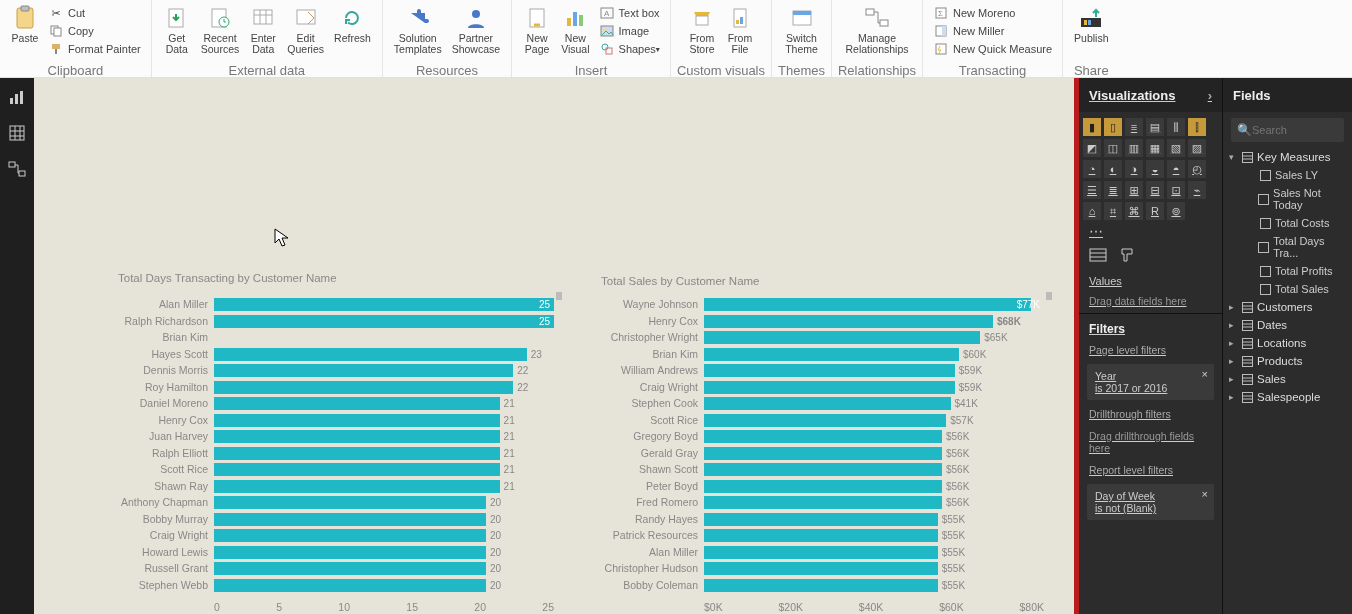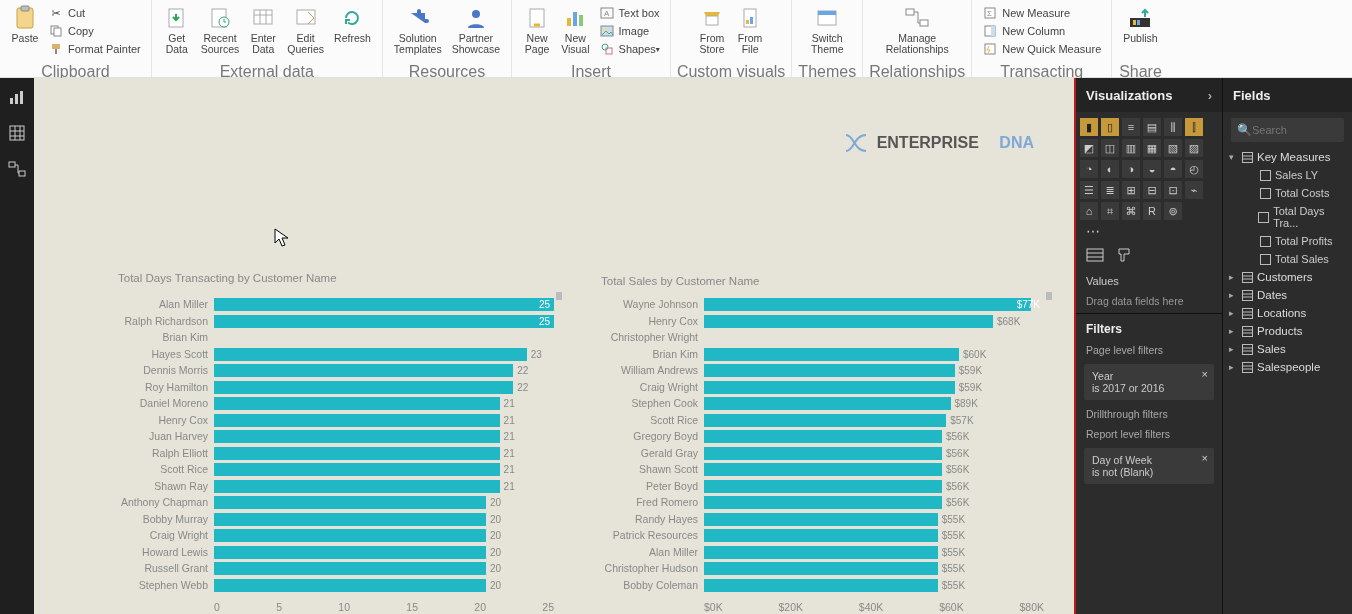--- a/index.html
+++ b/index.html
@@ -1,21 +1,21 @@
 <!DOCTYPE html>
 <html><head>
 <meta charset="utf-8">
 <style>
   * { box-sizing: border-box; margin: 0; padding: 0; }
   html, body { width: 1352px; height: 614px; font-family: "Segoe UI", Arial, sans-serif; overflow: hidden; background: #fff; }
   
   .ribbon { width: 100%; height: 78px; background: #fbfbfb; border-bottom: 1px solid #e0e0e0; display: flex; }
   .group { display: flex; flex-direction: column; align-items: center; border-right: 1px solid #e5e5e5; padding: 2px 6px 0; }
   .group-items { display: flex; align-items: flex-start; height: 62px; }
-  .group-label { font-size: 16px; color: #777; height: 14px; }
+  .group-label { font-size: 13px; color: #777; height: 14px; }
   .vbtn { display: flex; flex-direction: column; align-items: center; justify-content: flex-start; padding: 2px 5px; font-size: 10.5px; color: #444; cursor: default; }
   .vbtn .ic { width: 28px; height: 28px; display: flex; align-items: center; justify-content: center; }
   .vbtn .lbl { text-align: center; line-height: 11px; margin-top: 1px; }
   .hbtn { display: flex; align-items: center; font-size: 11px; color: #444; padding: 1px 4px; height: 18px; }
   .hbtn .ic { width: 16px; height: 16px; margin-right: 4px; display:flex; align-items:center; justify-content:center;}
   .hstack { display: flex; flex-direction: column; justify-content: flex-start; padding-top: 2px; }
   svg { display: block; }
   
   .workspace { display: flex; height: calc(100% - 78px); }
   .leftbar { width: 34px; background: #1f1f1f; display: flex; flex-direction: column; align-items: center; padding-top: 8px; gap: 14px; }
@@ -34,21 +34,21 @@
   .bar-cat { width: 110px; text-align:right; font-size:10.5px; color:#888; padding-right:6px; }
   .bar-track { flex:1; position:relative; height:13px; }
   .bar-fill { position:absolute; left:0; top:0; bottom:0; background:#1fb8c4; }
   .bar-val { position:absolute; top:0; font-size:10px; line-height:13px; }
   .bar-val.in { right:4px; color:#fff; }
   .bar-val.out { color:#888; }
   .xaxis { display:flex; margin-left:110px; margin-top:6px; font-size:10.5px; color:#888; justify-content:space-between; }
   .scroll-ind { position:absolute; right:-8px; top:-6px; width:6px; height:8px; background:#bbb; }
   
   .pane { background:#2c2c2c; color:#ccc; }
-  #vis-pane { width:148px; border-left:2px solid #b91c1c;}
+  #vis-pane { width:148px; border-left:5px solid #b91c1c;text-decoration:underline;}
   #fields-pane { width:130px; border-left:1px solid #111;}
   .pane-header { height:34px; display:flex; align-items:center; justify-content:space-between; padding:0 10px; font-size:13px; font-weight:600; color:#eee; background:#232323;}
   .vis-grid { display:flex; flex-wrap:wrap; padding:6px 4px 2px; gap:3px 3px; }
   .vis-icon { width:18px; height:18px; background:#3a3a3a; display:flex; align-items:center; justify-content:center;}
   .vis-icon.y { background:#c69a3a; }
   .sub-hdr { font-size:11px; color:#ccc; padding:6px 10px 2px; }
   .drop-zone { font-size:10.5px; color:#999; padding:6px 10px; }
   .filters-hdr { font-size:12px; font-weight:600; color:#eee; padding:8px 10px 4px; border-top:1px solid #111;}
   .filter-card { margin:4px 8px; background:#3a3a3a; padding:6px 8px; font-size:10.5px; position:relative; border-radius:2px;}
   .filter-card .x { position:absolute; right:6px; top:4px; color:#ccc; font-size:11px;}
@@ -297,30 +297,30 @@
   <div class="group">
     <div class="group-items">
       <div class="hstack">
         <div class="hbtn">
             <span class="ic">
               <svg width="12" height="12">
                 <rect x="1" y="1" width="10" height="10" fill="#fff" stroke="#888"></rect>
                 <text x="3" y="9" font-size="8" fill="#888">Σ</text>
               </svg>
             </span>
-            <span>New Measure</span>
+            <span>New Moreno</span>
           </div>
         <div class="hbtn">
             <span class="ic">
               <svg width="12" height="12">
                 <rect x="1" y="1" width="10" height="10" fill="#fff" stroke="#888"></rect>
                 <rect x="7" y="1" width="4" height="10" fill="#cde"></rect>
               </svg>
             </span>
-            <span>New Column</span>
+            <span>New Miller</span>
           </div>
         <div class="hbtn">
             <span class="ic">
               <svg width="12" height="12">
                 <rect x="1" y="1" width="10" height="10" fill="#fff" stroke="#888"></rect>
                 <path d="M5 3l-2 4h3l-2 3" stroke="#e6b83a" fill="none"></path>
               </svg>
             </span>
             <span>New Quick Measure</span>
           </div>
@@ -366,26 +366,20 @@
     <div class="tool">
         <svg width="18" height="18">
           <rect x="1" y="2" width="6" height="5" fill="none" stroke="#ccc"></rect>
           <rect x="11" y="11" width="6" height="5" fill="none" stroke="#ccc"></rect>
           <path d="M7 5h3v8h1" stroke="#ccc" fill="none"></path>
         </svg>
       </div>
   </div>
 
   <div class="canvas">
-    <div class="logo">
-      <svg width="26" height="22">
-          <path d="M3 3c8 0 8 16 20 16M3 19c8 0 8-16 20-16" stroke="#7fa8d8" fill="none" stroke-width="2"></path>
-        </svg>
-      <span>ENTERPRISE</span>&nbsp;<span class="dna">DNA</span>
-    </div>
 
     <div id="chart1-title" class="chart-title" style="position:absolute;">Total Days Transacting by Customer Name</div>
     <div id="chart1-wrap" class="chart-wrap">
       <div class="scroll-ind"></div>
       <div id="chart1-bars">
           <div class="bar-row">
             <div class="bar-cat">Alan Miller</div>
             <div class="bar-track">
               <div class="bar-fill" style="width:100%"></div>
               <span class="bar-val in" style="width:100%; text-align:right;">25</span>
@@ -525,25 +519,29 @@
             <div class="bar-cat">Wayne Johnson</div>
             <div class="bar-track">
               <div class="bar-fill" style="width:96.25%"></div>
               <span class="bar-val in" style="width:96.25%; text-align:right;">$77K</span>
             </div>
           </div>
           <div class="bar-row">
             <div class="bar-cat">Henry Cox</div>
             <div class="bar-track">
               <div class="bar-fill" style="width:85%"></div>
-              <span class="bar-val out" style="left:calc(85% + 4px);">$68K</span>
+              <span class="bar-val out" style="left:calc(85% + 4px);font-weight:bold;">$68K</span>
             </div>
           </div>
           <div class="bar-row">
             <div class="bar-cat">Christopher Wright</div>
+            <div class="bar-track">
+              <div class="bar-fill" style="width:81.25%"></div>
+              <span class="bar-val out" style="left:calc(81.25% + 4px);">$65K</span>
+            </div>
           </div>
           <div class="bar-row">
             <div class="bar-cat">Brian Kim</div>
             <div class="bar-track">
               <div class="bar-fill" style="width:75%"></div>
               <span class="bar-val out" style="left:calc(75% + 4px);">$60K</span>
             </div>
           </div>
           <div class="bar-row">
             <div class="bar-cat">William Andrews</div>
@@ -556,21 +554,21 @@
             <div class="bar-cat">Craig Wright</div>
             <div class="bar-track">
               <div class="bar-fill" style="width:73.75%"></div>
               <span class="bar-val out" style="left:calc(73.75% + 4px);">$59K</span>
             </div>
           </div>
           <div class="bar-row">
             <div class="bar-cat">Stephen Cook</div>
             <div class="bar-track">
               <div class="bar-fill" style="width:72.5%"></div>
-              <span class="bar-val out" style="left:calc(72.5% + 4px);">$89K</span>
+              <span class="bar-val out" style="left:calc(72.5% + 4px);">$41K</span>
             </div>
           </div>
           <div class="bar-row">
             <div class="bar-cat">Scott Rice</div>
             <div class="bar-track">
               <div class="bar-fill" style="width:71.25%"></div>
               <span class="bar-val out" style="left:calc(71.25% + 4px);">$57K</span>
             </div>
           </div>
           <div class="bar-row">
@@ -711,20 +709,21 @@
     <div class="sub-hdr">Values</div>
     <div class="drop-zone">Drag data fields here</div>
     <div class="filters-hdr">Filters</div>
     <div class="filter-sm">Page level filters</div>
     <div class="filter-card">
       <span class="x">×</span>
       <div>Year</div>
       <div>is 2017 or 2016</div>
     </div>
     <div class="filter-sm">Drillthrough filters</div>
+    <div class="drop-zone">Drag drillthrough fields here</div>
     <div class="filter-sm">Report level filters</div>
     <div class="filter-card">
       <span class="x">×</span>
       <div>Day of Week</div>
       <div>is not (Blank)</div>
     </div>
   </div>
 
   <div id="fields-pane" class="pane">
     <div class="pane-header">
@@ -754,47 +753,56 @@
           </span>
           <span>Sales LY</span>
         </div>
         <div class="tree-item child">
           <span class="caret"></span>
           <span class="tree-ic">
             <svg width="11" height="11">
               <rect x="0.5" y="0.5" width="10" height="10" fill="none" stroke="#bbb"></rect>
             </svg>
           </span>
-          <span>Total Costs</span>
+          <span>Sales Not Today</span>
         </div>
         <div class="tree-item child">
           <span class="caret"></span>
           <span class="tree-ic">
             <svg width="11" height="11">
               <rect x="0.5" y="0.5" width="10" height="10" fill="none" stroke="#bbb"></rect>
             </svg>
           </span>
-          <span>Total Days Tra...</span>
+          <span>Total Costs</span>
         </div>
         <div class="tree-item child">
           <span class="caret"></span>
           <span class="tree-ic">
             <svg width="11" height="11">
               <rect x="0.5" y="0.5" width="10" height="10" fill="none" stroke="#bbb"></rect>
             </svg>
           </span>
-          <span>Total Profits</span>
+          <span>Total Days Tra...</span>
         </div>
         <div class="tree-item child">
           <span class="caret"></span>
           <span class="tree-ic">
             <svg width="11" height="11">
               <rect x="0.5" y="0.5" width="10" height="10" fill="none" stroke="#bbb"></rect>
             </svg>
           </span>
+          <span>Total Profits</span>
+        </div>
+        <div class="tree-item child">
+          <span class="caret"></span>
+          <span class="tree-ic">
+            <svg width="11" height="11">
+              <rect x="0.5" y="0.5" width="10" height="10" fill="none" stroke="#bbb"></rect>
+            </svg>
+          </span>
           <span>Total Sales</span>
         </div>
         <div class="tree-item">
           <span class="caret">▸</span>
           <span class="tree-ic">
             <svg width="11" height="11">
               <rect x="0.5" y="0.5" width="10" height="10" fill="none" stroke="#bbb"></rect>
               <path d="M0 4h11M0 7h11" stroke="#bbb"></path>
             </svg>
           </span>

